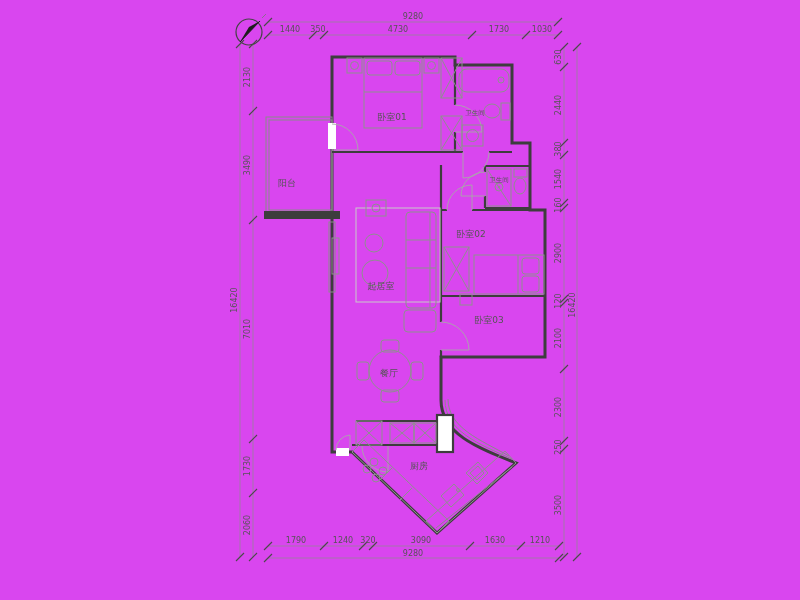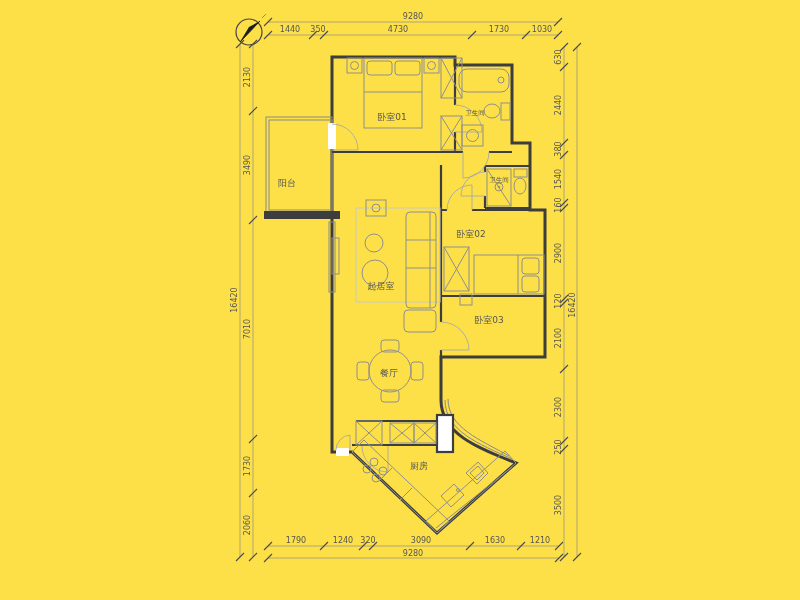--- a/index.html
+++ b/index.html
@@ -1,16 +1,16 @@
 <!DOCTYPE html>
 <html><head>
 <meta charset="utf-8">
 <style>
   html,body{margin:0;padding:0;background:#ffffff;}
-  #stage{position:relative;width:800px;height:600px;background:#fde047;overflow:hidden;
+  #stage{position:relative;width:800px;height:600px;background:#d946ef;overflow:hidden;
          font-family:"DejaVu Sans",sans-serif;}
   svg text{font-family:"DejaVu Sans","Liberation Sans",sans-serif;}
   .wall{fill:none;stroke:#3d3d3d;stroke-width:3;stroke-linejoin:miter;}
   .wall2{fill:none;stroke:#3d3d3d;stroke-width:2.2;}
   .thin{fill:none;stroke:#8a8a8a;stroke-width:1;}
   .fur{fill:none;stroke:#8f8f8f;stroke-width:1;}
   .rug{fill:none;stroke:#c9c9c9;stroke-width:1;}
   .door{fill:none;stroke:#a8a8a8;stroke-width:0.9;}
   .dimline{stroke:#8c8c8c;stroke-width:0.7;}
   .tick{stroke:#4a4a4a;stroke-width:1.1;}

